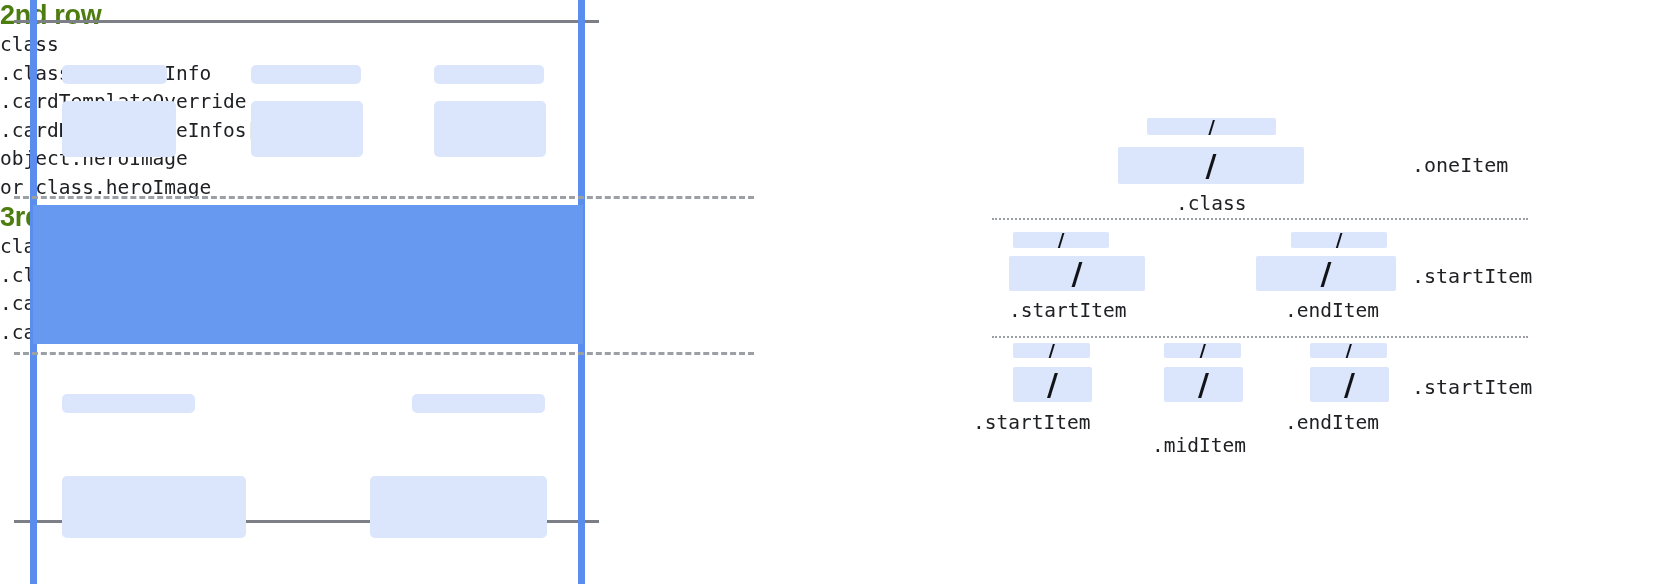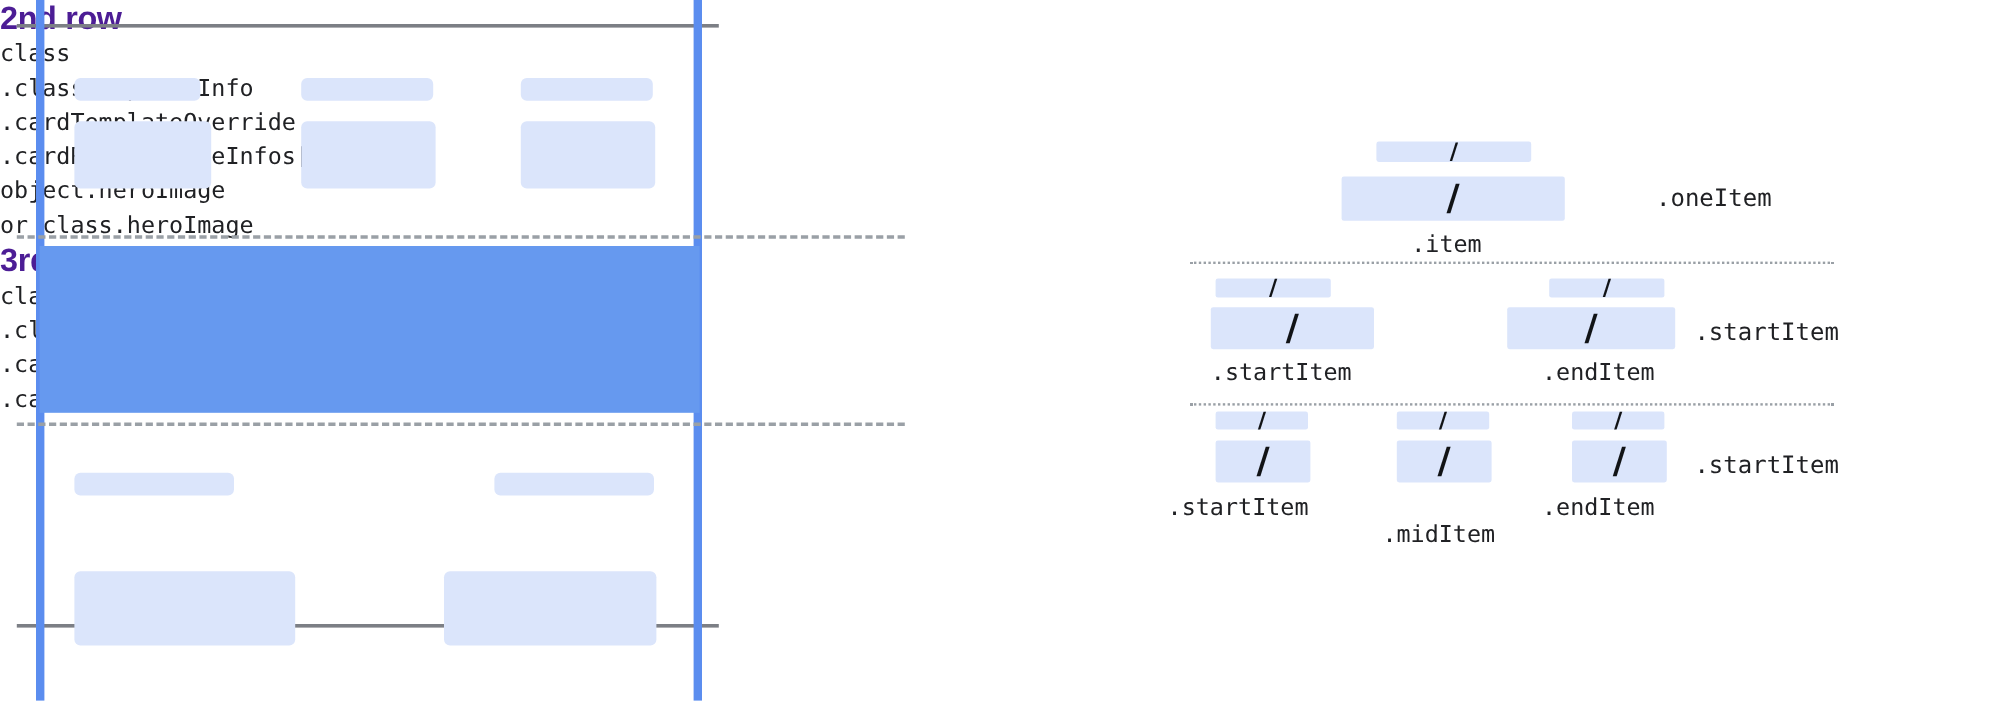--- a/index.html
+++ b/index.html
@@ -63,21 +63,21 @@
 
   .ph {
     position: absolute;
     background: #dbe5fb;
     border-radius: 5px;
   }
   .ann-title {
     font-family: "Liberation Sans", sans-serif;
     font-weight: bold;
     font-size: 27px;
-    color: #4c1d95;
+    color: #4d7c0f;
     letter-spacing: -0.3px;
     white-space: nowrap;
   }
   .mono {
     font-family: "DejaVu Sans Mono", monospace;
     font-size: 19.5px;
     line-height: 28.5px;
     color: #202124;
     white-space: pre;
   }
@@ -175,22 +175,22 @@
   <div class="mono" style="left:604px; top:490px;">.cardRowTemplateInfos[1]</div>
 
   <div>
 
     <div class="chip small" style="left:1147px; top:118px; width:129px; height:17px;">
       <span class="slash">/</span>
     </div>
     <div class="chip big" style="left:1118px; top:147px; width:186px; height:37px;">
       <span class="slash">/</span>
     </div>
-    <div class="rlabel" style="left:1176px; top:192px;">.item</div>
-    <div class="grouplabel" style="left:1380px; top:153px;text-align:center;">.oneItem</div>
+    <div class="rlabel" style="left:1176px; top:192px;">.class</div>
+    <div class="grouplabel" style="left:1412px; top:153px;text-align:center;">.oneItem</div>
 
     <div class="sep" style="left:992px; top:218px; width:536px;"></div>
 
     <div class="chip small" style="left:1013px; top:232px; width:96px; height:16px;">
       <span class="slash">/</span>
     </div>
     <div class="chip big" style="left:1009px; top:256px; width:136px; height:35px;">
       <span class="slash">/</span>
     </div>
     <div class="rlabel" style="left:1009px; top:299px;">.startItem</div>

